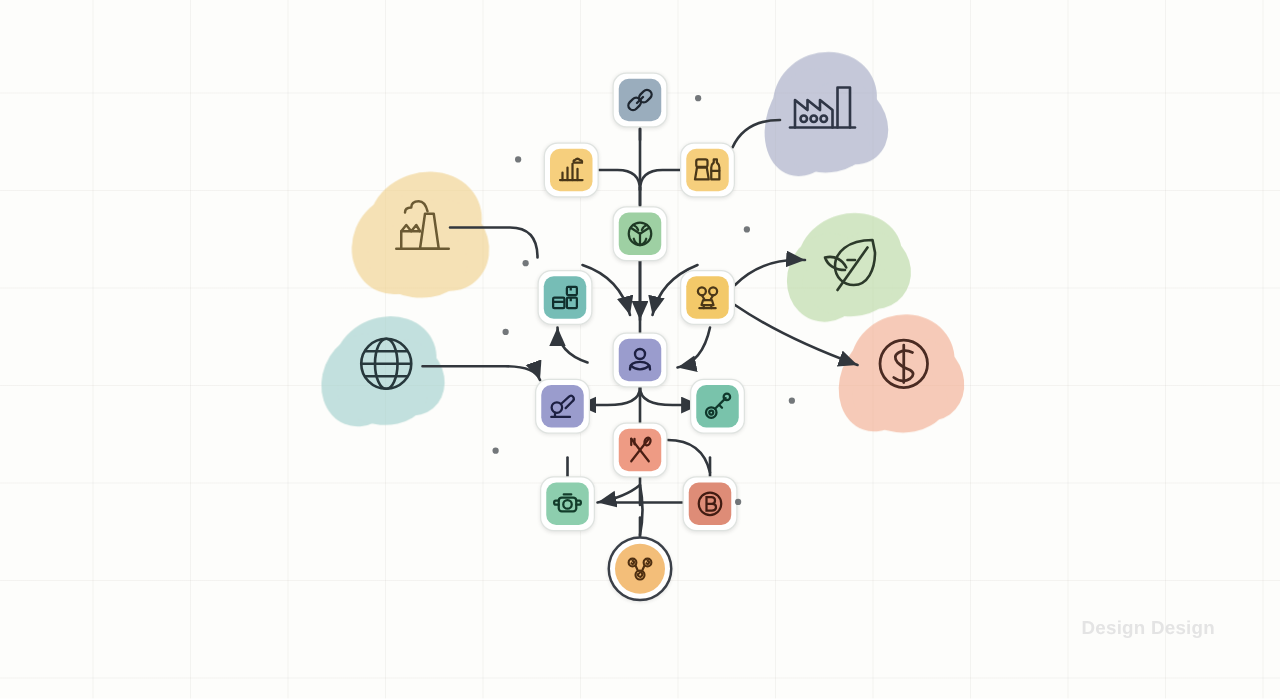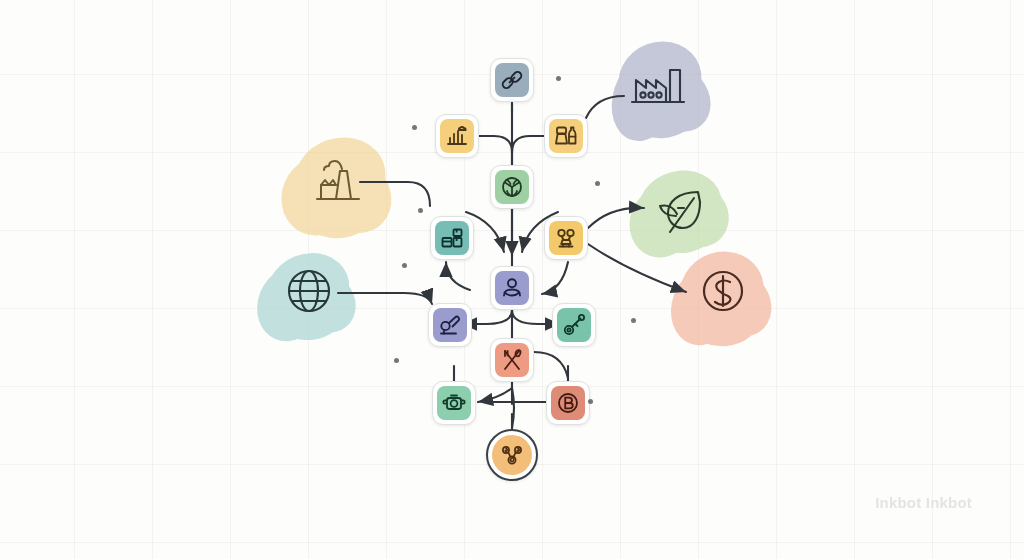--- a/index.html
+++ b/index.html
@@ -443,15 +443,15 @@
     <div class="dot" style="left:412px;top:125px;"></div>
     <div class="dot" style="left:556px;top:76px;"></div>
     <div class="dot" style="left:418px;top:208px;"></div>
     <div class="dot" style="left:595px;top:181px;"></div>
     <div class="dot" style="left:402px;top:263px;"></div>
     <div class="dot" style="left:631px;top:318px;"></div>
     <div class="dot" style="left:394px;top:358px;"></div>
     <div class="dot" style="left:588px;top:399px;"></div>
   </div>
 
-  <div id="watermark">Inkbot Inkbot</div>
+  <div id="watermark">Design Design</div>
 
 </div>
 
 </body></html>

